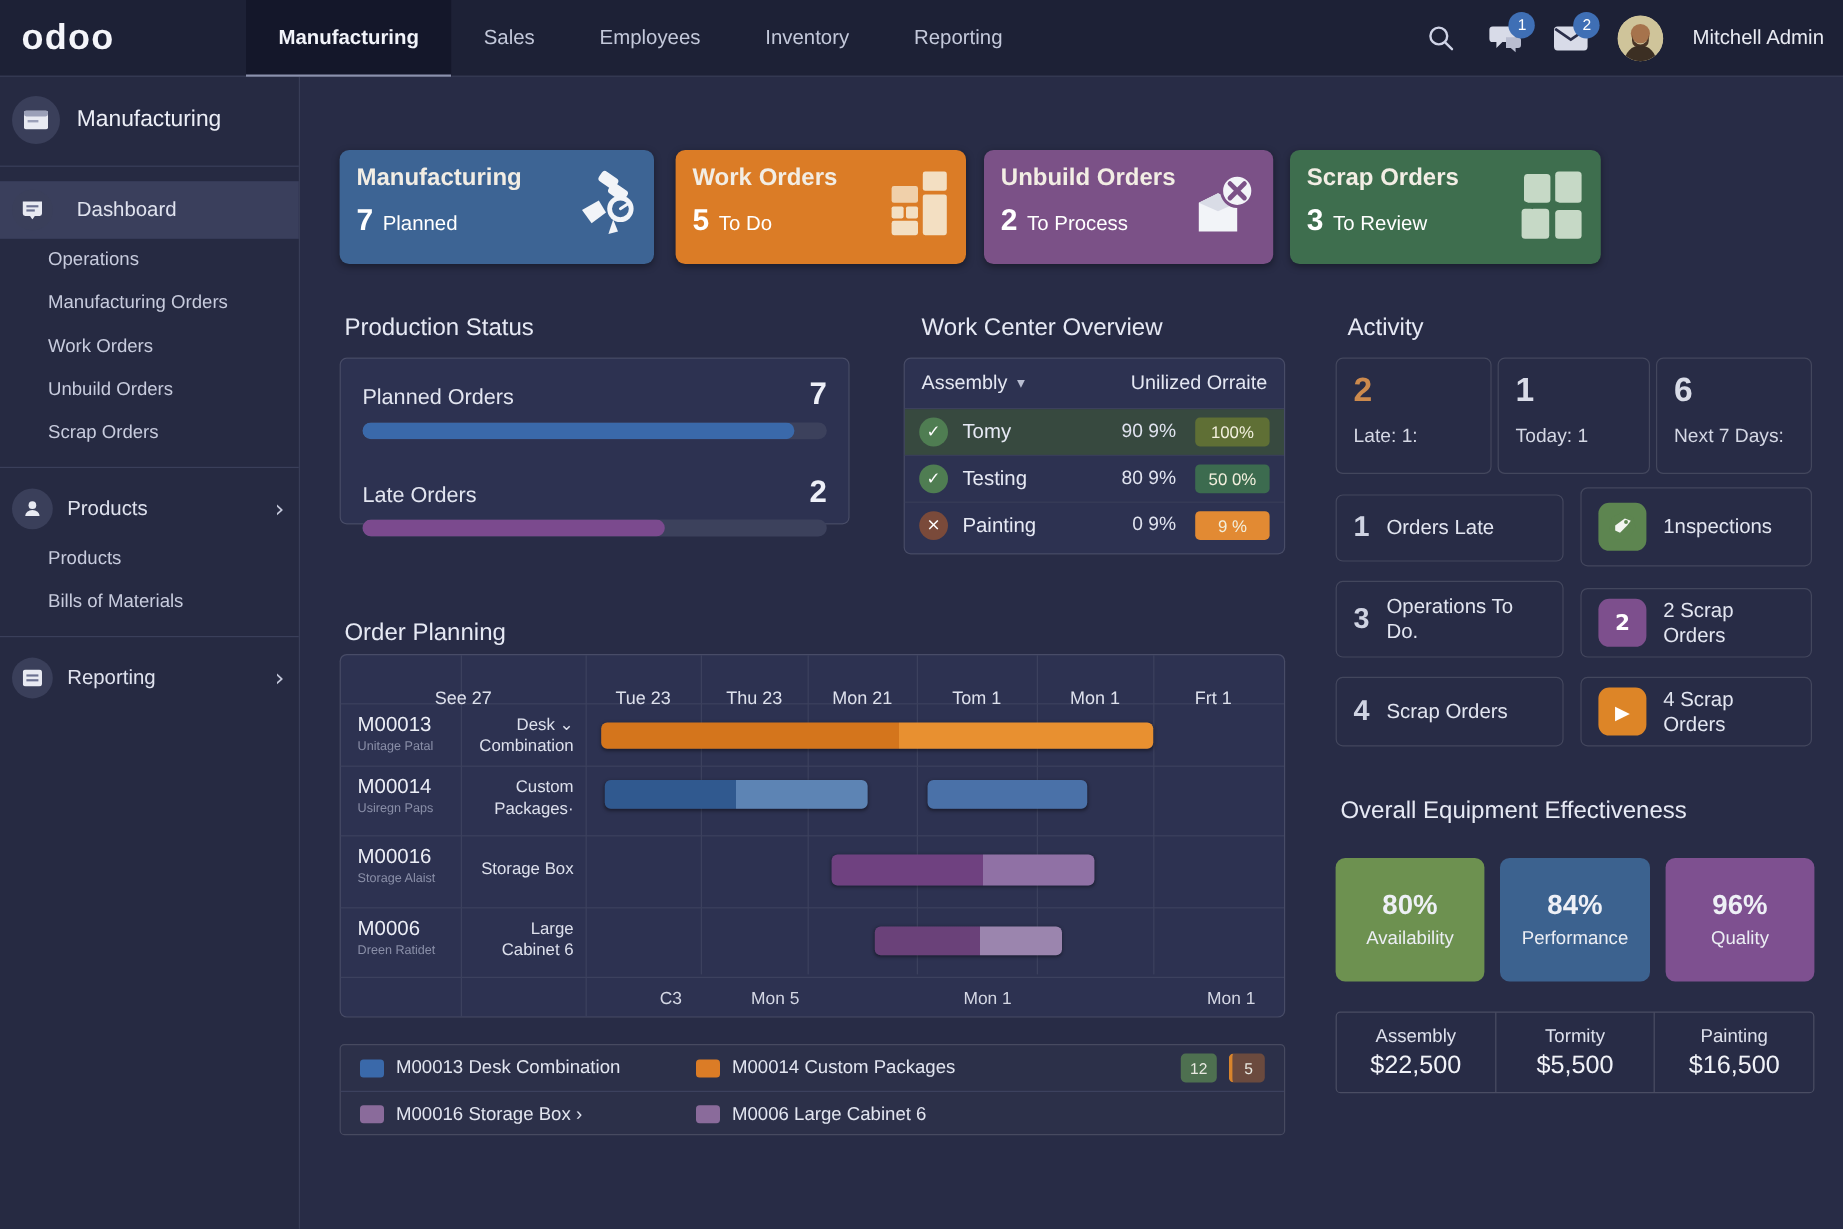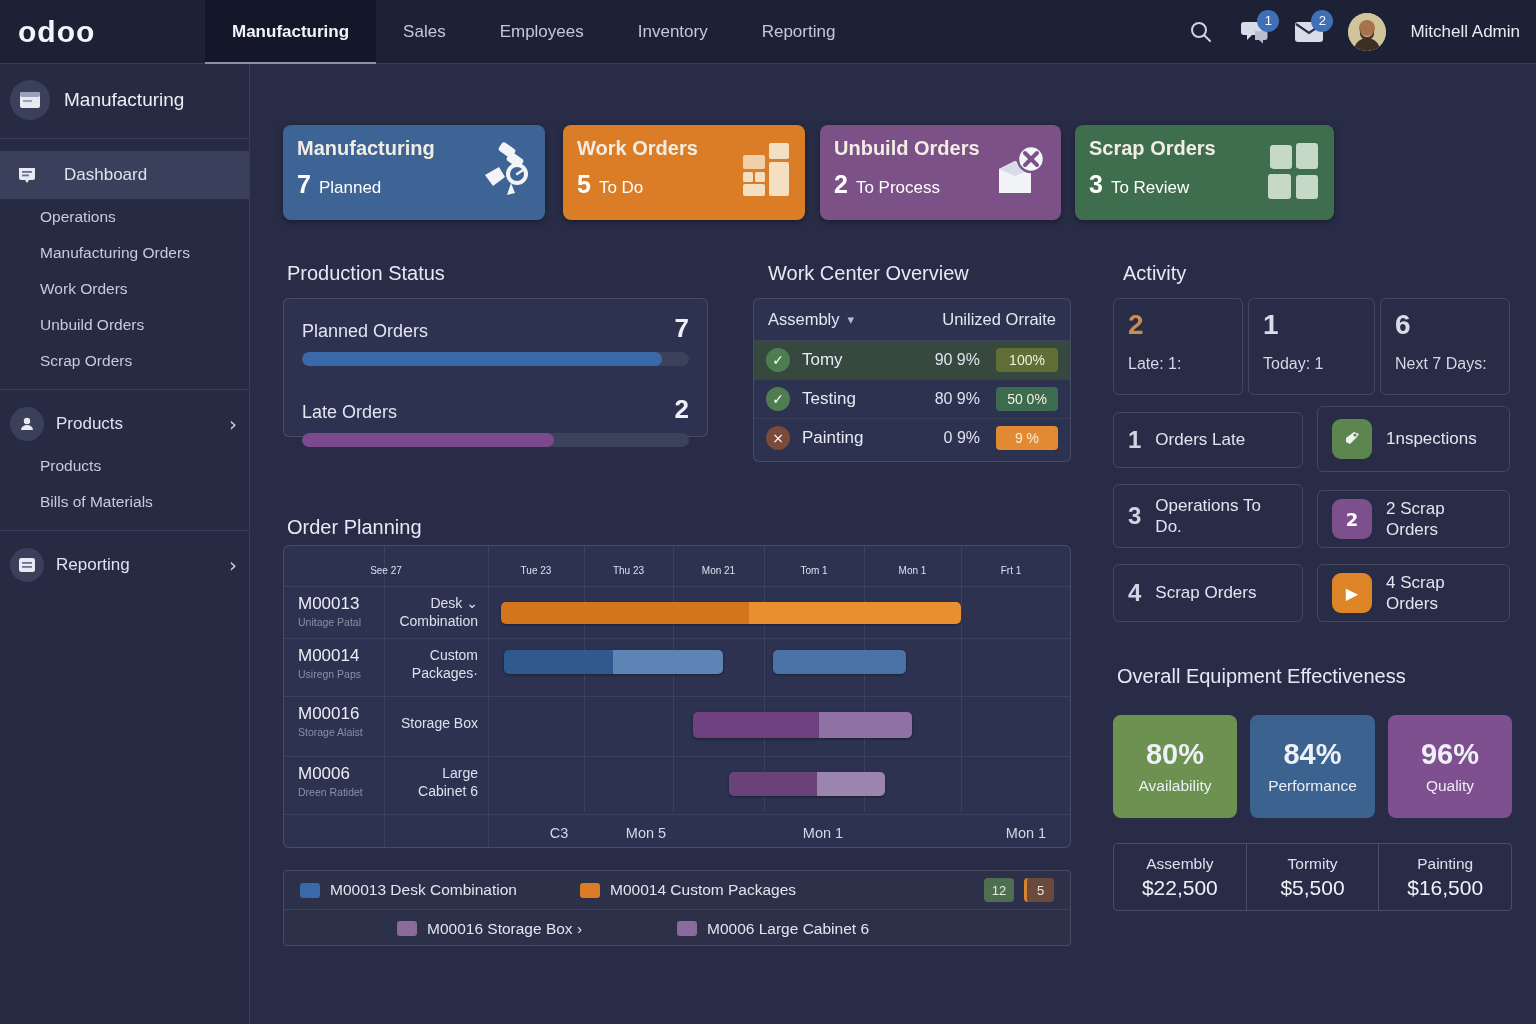--- a/index.html
+++ b/index.html
@@ -79,41 +79,41 @@
   .tile-lab { font-size:17px; color:#e2e5f0; line-height:1.25; }
   .tile-ic { width:40px; height:40px; border-radius:9px; display:flex; align-items:center; justify-content:center; flex:0 0 auto; }
   .tile-ic.green { background:#5d8550; }
   .tile-ic.purple { background:#7d4f8d; color:#fff; font-size:18px; font-weight:700; }
   .tile-ic.orange { background:#dd8527; color:#fff; font-size:16px; }
 
   
   .gantt { position:absolute; left:33px; top:481px; width:788px; height:303px; }
   .gline-v { position:absolute; top:0; bottom:35px; width:1px; background:#3c415e; }
   .gline-h { position:absolute; left:0; right:0; height:1px; background:#3c415e; }
-  .ghead { position:absolute; top:4px; height:40px; display:flex; align-items:center; justify-content:center; font-size:10px; color:#dde0ec; }
+  .ghead { position:absolute; top:16px; height:40px; display:flex; align-items:center; justify-content:center; font-size:15px; color:#dde0ec; }
   .gid { position:absolute; left:0; width:100px; padding:8px 0 0 14px; }
   .gid .id { font-size:17px; color:#eceef6; }
   .gid .sub { font-size:10.5px; color:#8a8fa8; margin-top:2px; }
   .gprod { position:absolute; left:100px; width:104px; text-align:right; padding:8px 10px 0 0; font-size:14px; color:#dde0ec; line-height:1.3; }
   .gfoot { position:absolute; bottom:6px; width:80px; text-align:center; font-size:14.5px; color:#d4d7e4; }
   .gbar { position:absolute; border-radius:5px; box-shadow:0 1px 3px rgba(0,0,0,0.4); cursor:pointer; }
 
   
   .legend { position:absolute; left:33px; top:806px; width:788px; height:76px; border:1px solid rgba(255,255,255,0.13); border-radius:4px; background:rgba(255,255,255,0.02); }
-  .leg-row { display:flex; align-items:center; height:38px; padding:0 16px;justify-content:center; }
+  .leg-row { display:flex; align-items:center; height:38px; padding:0 16px; }
   .leg-row + .leg-row { border-top:1px solid #3c415e; }
   .leg-item { display:flex; align-items:center; gap:10px; width:280px; font-size:15.5px; color:#e2e5f0; }
   .leg-sw { width:20px; height:15px; border-radius:3px; flex:0 0 auto; }
   .leg-badges { margin-left:auto; display:flex; gap:10px; }
   .leg-badge { min-width:30px; height:24px; border-radius:4px; color:#e8e8e0; font-size:13px; display:flex; align-items:center; justify-content:center; padding:0 6px; }
   .leg-badge.brown { border-left:3px solid #d8842c; }
 
   
   .oee-card { position:absolute; top:651px; height:103px; width:124px; border-radius:8px; color:#fff; display:flex; flex-direction:column; align-items:center; justify-content:center; gap:6px; cursor:pointer; }
-  .oee-val { font-size:29px; font-weight:700; color:#eef0f6; }
+  .oee-val { font-size:23px; font-weight:700; color:#eef0f6; }
   .oee-lab { font-size:15.5px; color:#eceef4; }
   .costs { position:absolute; left:863px; top:779px; width:399px; height:68px; border:1px solid rgba(255,255,255,0.16); border-radius:4px; display:flex; }
   .cost-cell { flex:1; display:flex; flex-direction:column; align-items:center; justify-content:center; gap:3px; border-right:1px solid rgba(255,255,255,0.16); }
   .cost-cell:last-child { border-right:none; }
   .cost-name { font-size:15.5px; color:#dde0ec; }
   .cost-amt { font-size:21px; color:#f0f2f8; }
 
   svg { display:block; }
 </style>
 </head>

